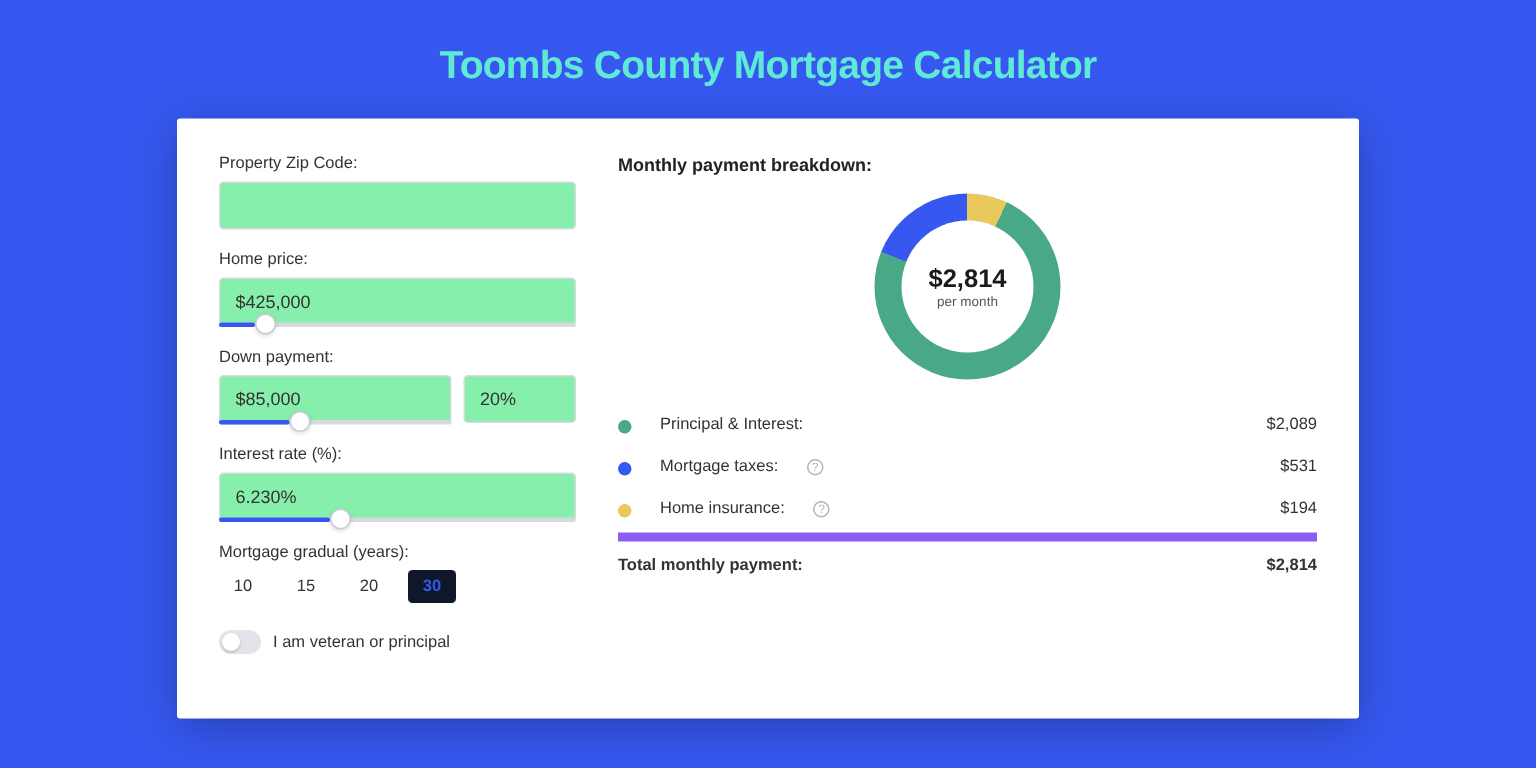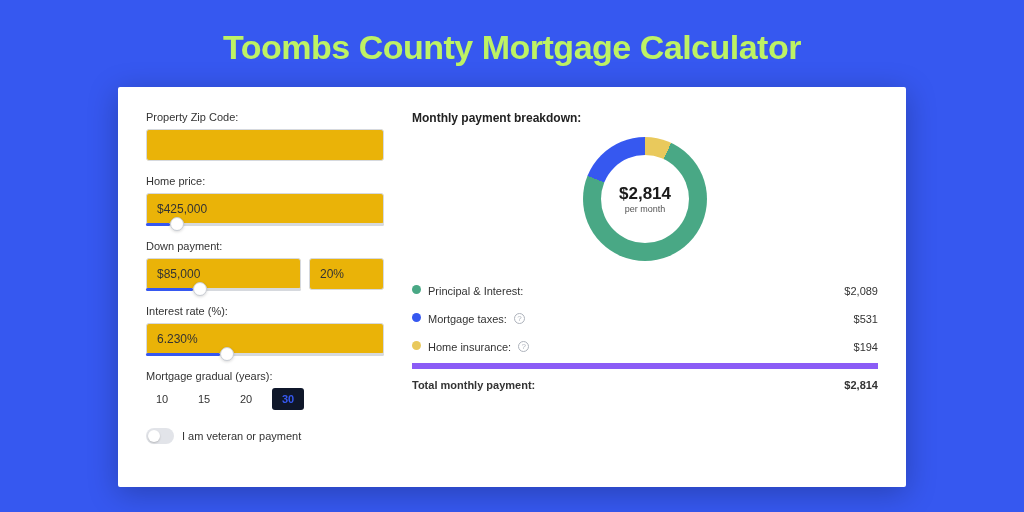--- a/index.html
+++ b/index.html
@@ -6,22 +6,22 @@
   body {
     font-family: -apple-system, BlinkMacSystemFont, "Segoe UI", Arial, sans-serif;
     background: #3658f0;
     width: 1024px;
     height: 512px;
     overflow: hidden;
     position: relative;
   }
   .hero-title {
     text-align: center;
-    color: #bef264;
-    font-size: 34px;
+    color: #5eead4;
+    font-size: 26px;
     font-weight: 700;
     padding: 28px 0 20px;
     letter-spacing: -0.5px;
   }
   .card {
     background: #fff;
     width: 788px;
     margin: 0 auto;
     border-radius: 2px;
     padding: 24px 28px 0;
@@ -40,21 +40,21 @@
     margin-bottom: 6px;
   }
   .text-input {
     width: 100%;
     height: 32px;
     border: 1px solid #d6d9de;
     border-radius: 3px;
     padding: 0 10px;
     font-size: 12px;
     color: #333;
-    background: #eab308;
+    background: #86efac;
   }
   .field { margin-bottom: 14px; position: relative; }
   .slider-track {
     height: 3px;
     background: #d6d9de;
     border-radius: 2px;
     position: relative;
     margin-top: -2px;
   }
   .slider-fill {
@@ -142,21 +142,21 @@
     padding: 8px 0;
     font-size: 11px;
     color: #333;
   }
   .legend-row.total {
     border-top: 6px solid #8b5cf6;
     font-weight: 700;
     margin-top: 2px;
     padding-top: 10px;
   }
-  .legend-left { display: flex; align-items: flex-start; gap: 7px; }
+  .legend-left { display: flex; align-items: flex-end; gap: 19px; }
   .dot { width: 9px; height: 9px; border-radius: 50%; }
   .dot.green { background: #49a885; }
   .dot.blue { background: #3658f0; }
   .dot.yellow { background: #e9c95c; }
   .info-icon {
     width: 11px; height: 11px;
     border: 1px solid #aeb3bc;
     border-radius: 50%;
     color: #aeb3bc;
     font-size: 8px;
@@ -224,21 +224,21 @@
         <button class="period-btn">15</button>
         <button class="period-btn">20</button>
         <button class="period-btn active">30</button>
       </div>
     </div>
 
     <div class="toggle-row">
       <div class="toggle">
         <div class="toggle-knob"></div>
       </div>
-      <span class="toggle-label">I am veteran or payment</span>
+      <span class="toggle-label">I am veteran or principal</span>
     </div>
 
   </div>
 
   <div class="right-col">
     <div class="breakdown-title">Monthly payment breakdown:</div>
 
     <div class="donut-wrap">
       <div class="donut">
         <div class="donut-hole">

